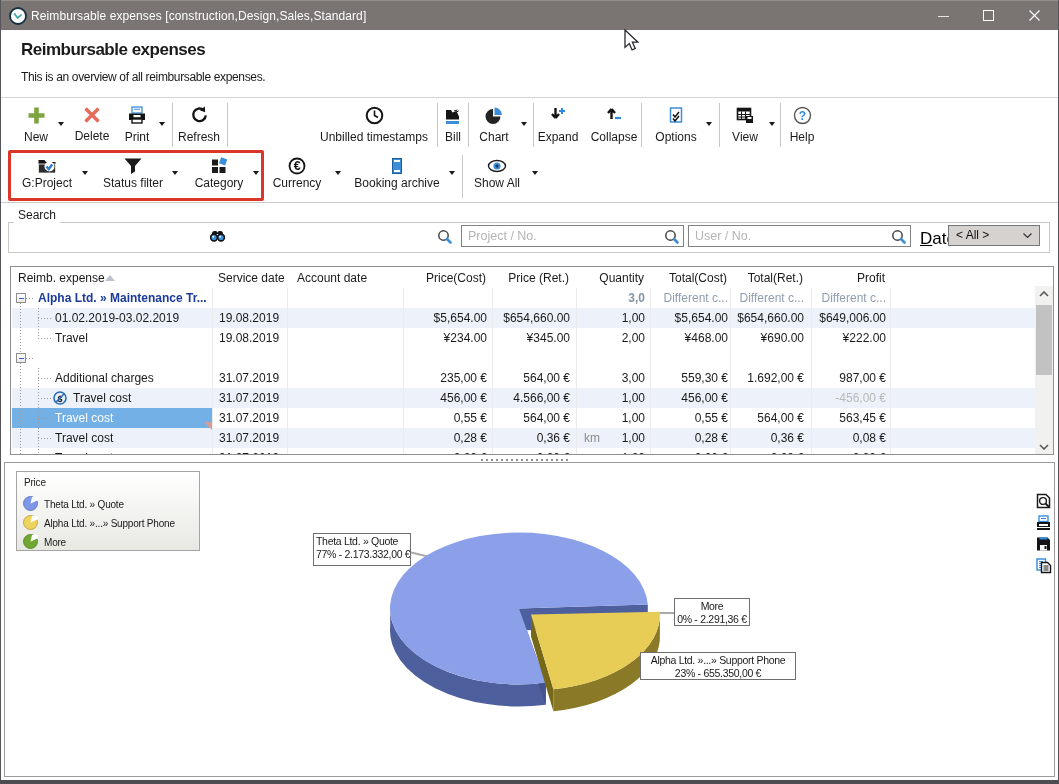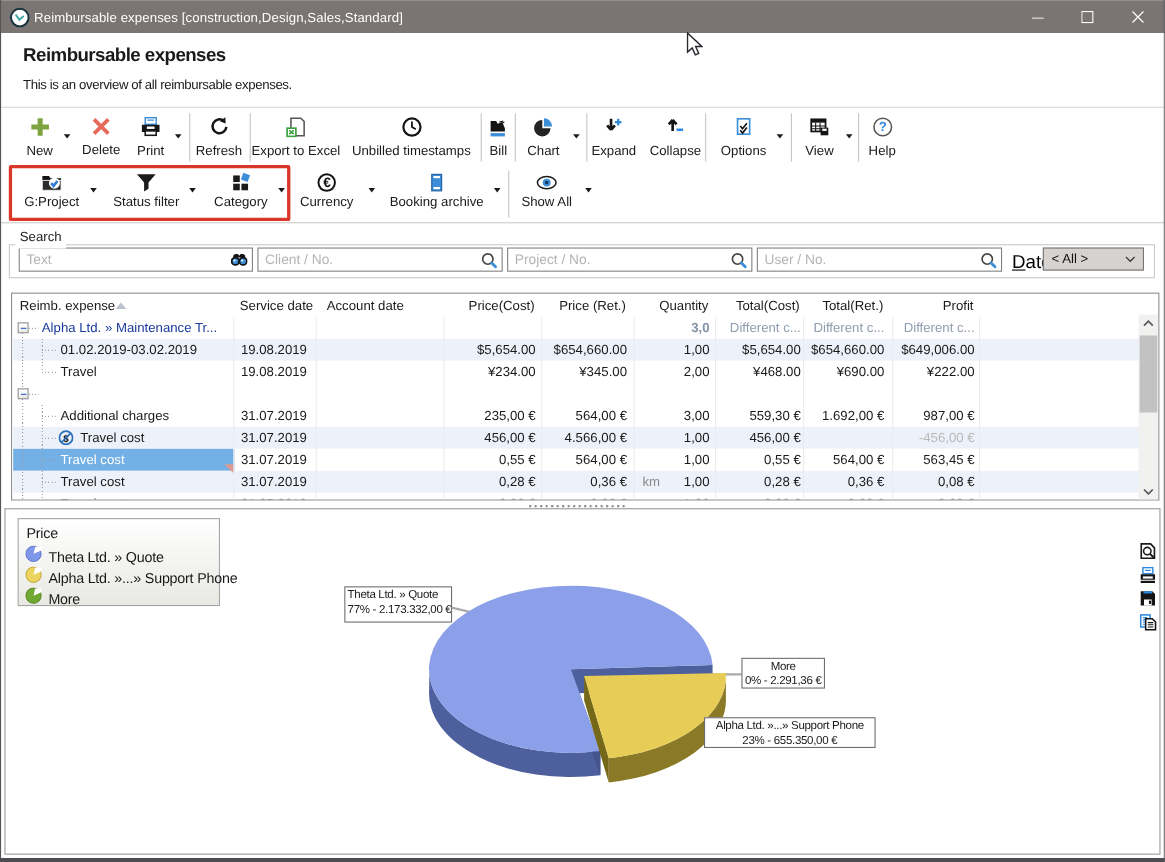--- a/index.html
+++ b/index.html
@@ -28,34 +28,34 @@
 .sinput{position:absolute;top:225px;height:22px;background:#fff;border:1px solid #828282;font-size:12.5px;color:#b4b4b4;line-height:20px;padding-left:6px;}
 .sicon{position:absolute;top:229px;}
 #datelbl{position:absolute;left:920px;top:229px;font-size:17px;color:#000;}
 #datecombo{position:absolute;left:948px;top:225px;width:92px;height:21px;background:#d5d2cf;border:1px solid #767676;font-size:12px;line-height:19px;padding-left:7px;color:#111;}
 
 #tbl{position:absolute;left:10px;top:266px;width:1044px;height:189px;border:1px solid #8f8f8f;background:#fff;overflow:hidden;}
 .hcell{position:absolute;top:4px;font-size:12px;color:#1a1a1a;white-space:nowrap;}
 .row{position:absolute;left:1px;width:1024px;height:20px;}
 .cell{position:absolute;font-size:12px;line-height:20px;white-space:nowrap;}
 .num{text-align:right;}
-.grp{font-weight:normal;color:#1a3a9c;}
+.grp{font-weight:bold;color:#1a3a9c;}
 .sumv{font-weight:bold;color:#6e8094;}
 .diffc{color:#8f9dae;}
 .colline{position:absolute;top:21px;width:1px;height:167px;background:#ebebee;}
 .dotv{position:absolute;width:1px;background-image:repeating-linear-gradient(to bottom,#9a9a9a 0 1px,transparent 1px 3px);}
 .doth{position:absolute;height:1px;background-image:repeating-linear-gradient(to right,#9a9a9a 0 1px,transparent 1px 3px);}
 
 #sb{position:absolute;left:1024px;top:19px;width:18px;height:169px;background:#f1f1f0;}
 #sbthumb{position:absolute;left:1px;top:19px;width:16px;height:70px;background:#c2c2c2;}
 
 #splitdots{position:absolute;left:481px;top:459px;width:89px;height:3px;background-image:radial-gradient(circle at 1px 1px,#8f8f8f 1px,transparent 1.3px);background-size:5px 3px;}
 
 #chart{position:absolute;left:4px;top:462px;width:1051px;height:315px;border:1px solid #9a9a9a;background:#fff;}
-#legend{position:absolute;left:11px;top:8px;width:184px;height:80px;border:1px solid #a5a5a5;background:linear-gradient(#ffffff,#e8e8e3);font-size:13px;letter-spacing:-0.2px;}
+#legend{position:absolute;left:11px;top:8px;width:184px;height:80px;border:1px solid #a5a5a5;background:linear-gradient(#ffffff,#e8e8e3);font-size:10px;letter-spacing:-0.2px;}
 .litem{position:absolute;left:27px;white-space:nowrap;}
 .callout{position:absolute;background:#fff;border:1px solid #6f6f6f;font-size:10.5px;letter-spacing:-0.3px;line-height:13px;text-align:center;padding:1px 2px 0;white-space:nowrap;overflow:hidden;}
 </style></head>
 <body>
 <div id="win">
   <div id="tbar">
     <svg class="abs" style="left:9px;top:6px" width="18" height="18" viewBox="0 0 18 18">
         <circle cx="9" cy="9" r="8" fill="#fff" stroke="#16303e" stroke-width="1.8"></circle>
         <path d="M5.2 6.2 L8.6 11 L12.6 7.6" fill="none" stroke="#3aa9a4" stroke-width="1.7"></path>
       </svg>
@@ -87,25 +87,20 @@
           <rect x="5" y="13" width="10" height="4" fill="#fff" stroke="#141414" stroke-width="1.4"></rect>
           <rect x="6.5" y="9" width="7" height="2.2" fill="#fff"></rect>
         </svg>Print</div>
     <div class="dd" style="left:158px;top:24px"></div>
     <div class="vsep" style="left:171px;top:5px;height:44px"></div>
     <div class="tbtn" style="left:172px;top:8px;width:52px"><svg width="19" height="19" viewBox="0 0 19 19">
           <path d="M13.6 4.0 A6.3 6.3 0 1 0 15.8 9.3" fill="none" stroke="#141414" stroke-width="2.3"></path>
           <path d="M14.9 0.6 L15.1 6.2 L9.8 4.3 Z" fill="#141414"></path>
         </svg>Refresh</div>
     <div class="vsep" style="left:226px;top:5px;height:44px"></div>
-    <div class="tbtn" style="left:224px;top:8px;width:88px"><svg width="20" height="19" viewBox="0 0 20 19">
-          <path d="M5.5 1.5 h9 l3 3 v13 h-12z" fill="#fff" stroke="#555" stroke-width="1.4"></path>
-          <rect x="2" y="10.5" width="8" height="7.5" fill="#fff" stroke="#38a13f" stroke-width="1.5"></rect>
-          <path d="M4 12.5 l4 3.5 M8 12.5 l-4 3.5" stroke="#38a13f" stroke-width="1.4"></path>
-        </svg>Export to Excel</div>
     <div class="tbtn" style="left:314px;top:8px;width:118px"><svg width="19" height="19" viewBox="0 0 19 19">
           <circle cx="9.5" cy="9.5" r="7.8" fill="#fff" stroke="#141414" stroke-width="2"></circle>
           <path d="M9.5 4.5 v5 l3.5 2" fill="none" stroke="#141414" stroke-width="1.6"></path>
         </svg>Unbilled timestamps</div>
     <div class="vsep" style="left:436px;top:5px;height:44px"></div>
     <div class="tbtn" style="left:438px;top:8px;width:28px"><svg width="16" height="19" viewBox="0 0 16 19">
           <path d="M1 13.5 V4 h5 l1.5 2.5 4 -1.5 2.5 5.5 v3z" fill="#141414"></path>
           <path d="M9 5 l3.5 -1 M10.5 6.5 l3 -1.5" stroke="#141414" stroke-width="1"></path>
           <rect x="1" y="15" width="13" height="3" fill="#3c8ed8"></rect>
         </svg>Bill</div>
@@ -178,29 +173,27 @@
     <div class="tbtn r2" style="left:468px;top:59px;width:56px"><svg width="20" height="18" viewBox="0 0 20 18">
           <ellipse cx="10" cy="9" rx="8.5" ry="5.5" fill="#fff" stroke="#1b1b1b" stroke-width="1.4"></ellipse>
           <circle cx="10" cy="9" r="3.6" fill="#3c8ed8"></circle>
           <circle cx="10" cy="9" r="1.6" fill="#10345c"></circle>
         </svg>Show All</div>
     <div class="dd" style="left:531px;top:73px"></div>
   </div>
   <div id="redbox"></div>
   <div id="sbox"></div>
   <div id="slegend">Search</div>
-  <div class="sinput" style="left:17px;width:213px">Text</div>
   <svg class="sicon" style="left:210px" width="15" height="13" viewBox="0 0 15 13">
       <path d="M2 5 Q2 2 4.5 2 L5.5 2 Q7.5 2.2 7.5 4 Q7.5 2.2 9.5 2 L10.5 2 Q13 2 13 5 Z" fill="#141414"></path>
       <circle cx="4" cy="8.5" r="3.4" fill="#3c8ed8" stroke="#141414" stroke-width="1.6"></circle>
       <circle cx="11" cy="8.5" r="3.4" fill="#3c8ed8" stroke="#141414" stroke-width="1.6"></circle>
       <circle cx="3.2" cy="7.8" r="1" fill="#fff"></circle>
       <circle cx="10.2" cy="7.8" r="1" fill="#fff"></circle>
     </svg>
-  <div class="sinput" style="left:234px;width:223px">Client / No.</div>
   <svg class="sicon" style="left:437px" width="16" height="16" viewBox="0 0 16 16">
       <circle cx="6.5" cy="6.5" r="4.7" fill="none" stroke="#444" stroke-width="1.5"></circle>
       <path d="M10 10 L13.5 13.5" stroke="#3c8ed8" stroke-width="2.6" stroke-linecap="round"></path>
     </svg>
   <div class="sinput" style="left:461px;width:223px">Project / No.</div>
   <svg class="sicon" style="left:664px" width="16" height="16" viewBox="0 0 16 16">
       <circle cx="6.5" cy="6.5" r="4.7" fill="none" stroke="#444" stroke-width="1.5"></circle>
       <path d="M10 10 L13.5 13.5" stroke="#3c8ed8" stroke-width="2.6" stroke-linecap="round"></path>
     </svg>
   <div class="sinput" style="left:688px;width:223px">User / No.</div>

